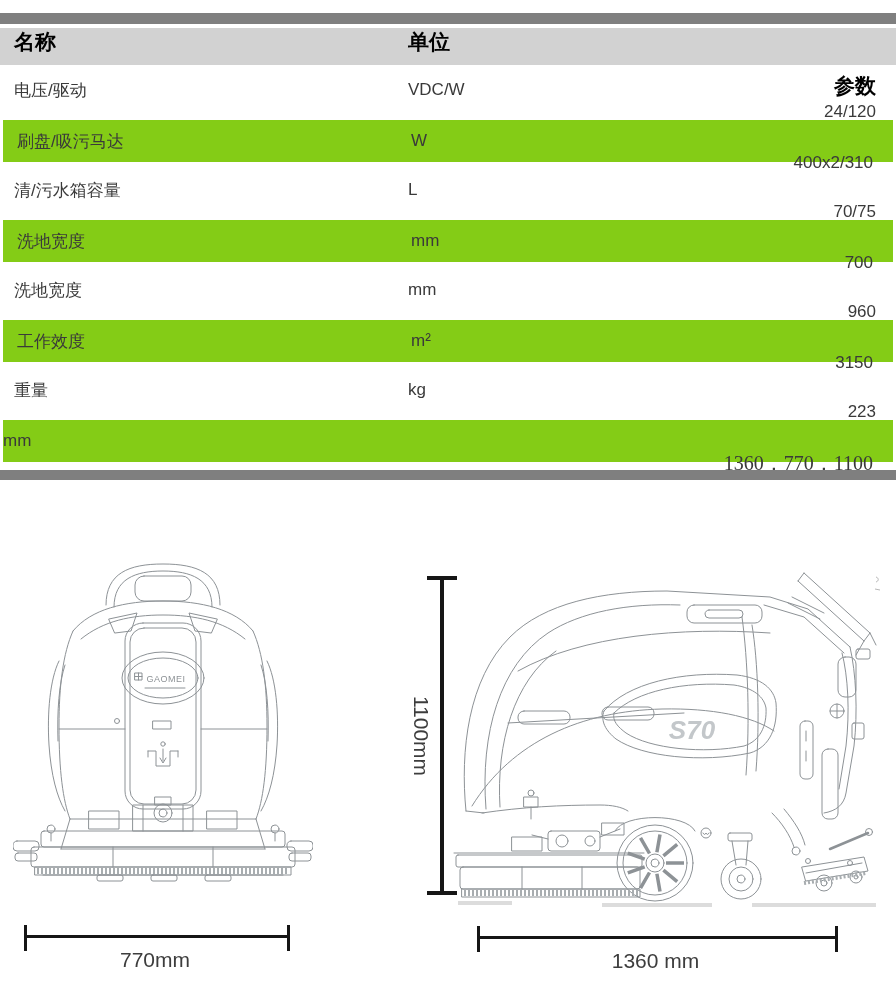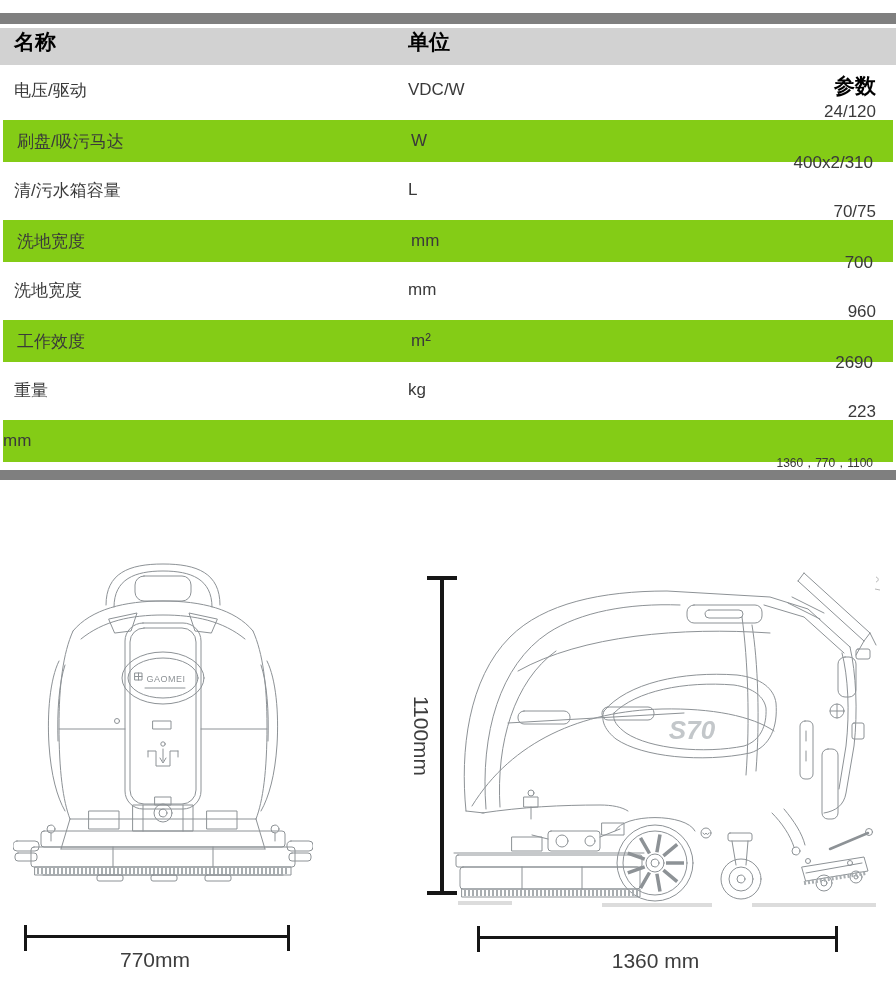--- a/index.html
+++ b/index.html
@@ -13,21 +13,21 @@
 
   
   #spec-table{position:absolute;top:28px;left:0;width:896px;}
   .thead{display:flex;height:37px;background:#d2d2d2;
          font-weight:bold;font-size:21px;color:#000000;}
   .trow{display:flex;align-items:center;height:50px;font-size:17px;color:#3a3a3a;box-sizing:border-box;}
   .trow.shaded{background:#84cc16;background-clip:content-box;padding:5px 3px 3px;}
   .c-name{width:408px;padding-left:14px;box-sizing:border-box;}
   .c-unit{width:230px;}
   .c-value{flex:1;text-align:right;padding-right:20px;margin-top:44px;}
-  .mono{font-family:Liberation Sans, sans-serif;font-size:12px;}
+  .mono{font-family:Liberation Serif, serif;font-size:20px;}
 
   
   .dim-h{position:absolute;height:60px;}
   #dim-front{left:24px;top:925px;width:266px;}
   #dim-side{left:477px;top:926px;width:361px;}
   .dim-line{position:absolute;top:10px;left:0;right:0;height:3px;background:#161616;}
   .dim-tick{position:absolute;top:0;width:3px;height:26px;background:#161616;}
   .dim-tick.left{left:0;} .dim-tick.right{right:0;}
   .dim-label{position:absolute;top:23px;left:0;right:4px;text-align:center;
              font-size:21px;color:#3d3d3d;}
@@ -74,21 +74,21 @@
     <div class="c-value">700</div>
   </div>
   <div class="trow">
     <div class="c-name">洗地宽度</div>
     <div class="c-unit">mm</div>
     <div class="c-value">960</div>
   </div>
   <div class="trow shaded">
     <div class="c-name">工作效度</div>
     <div class="c-unit">m²</div>
-    <div class="c-value">2690</div>
+    <div class="c-value">3150</div>
   </div>
   <div class="trow">
     <div class="c-name">重量</div>
     <div class="c-unit">kg</div>
     <div class="c-value">223</div>
   </div>
   <div class="trow shaded">
     <div class="c-unit">mm</div>
     <div class="c-value mono">1360，770，1100</div>
   </div>

